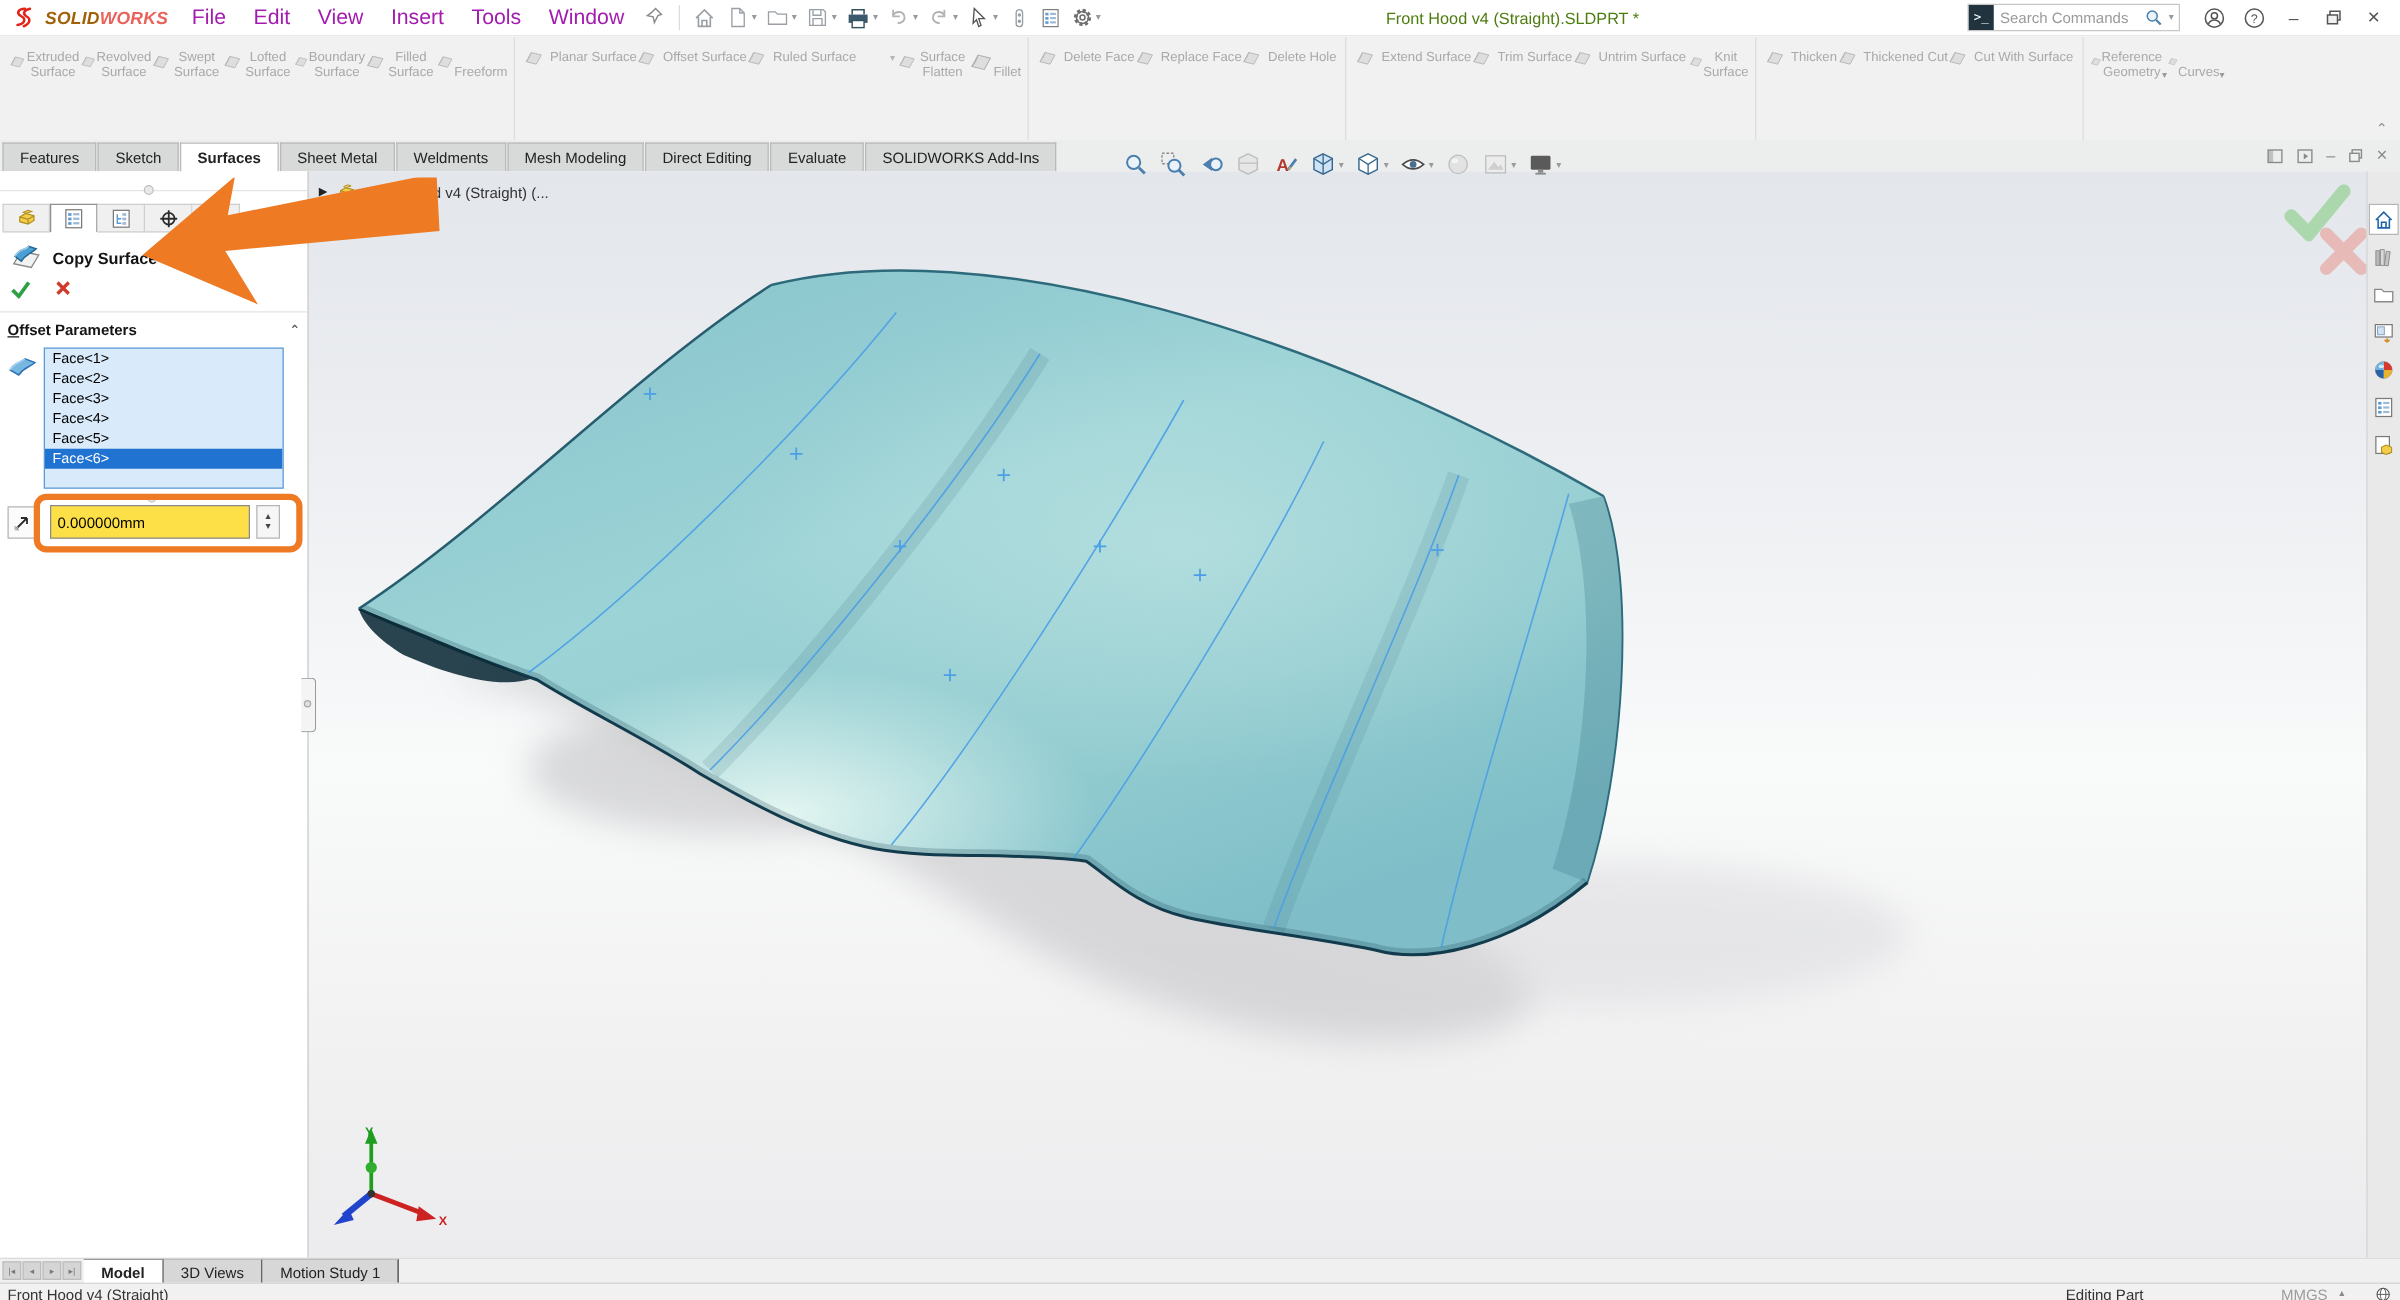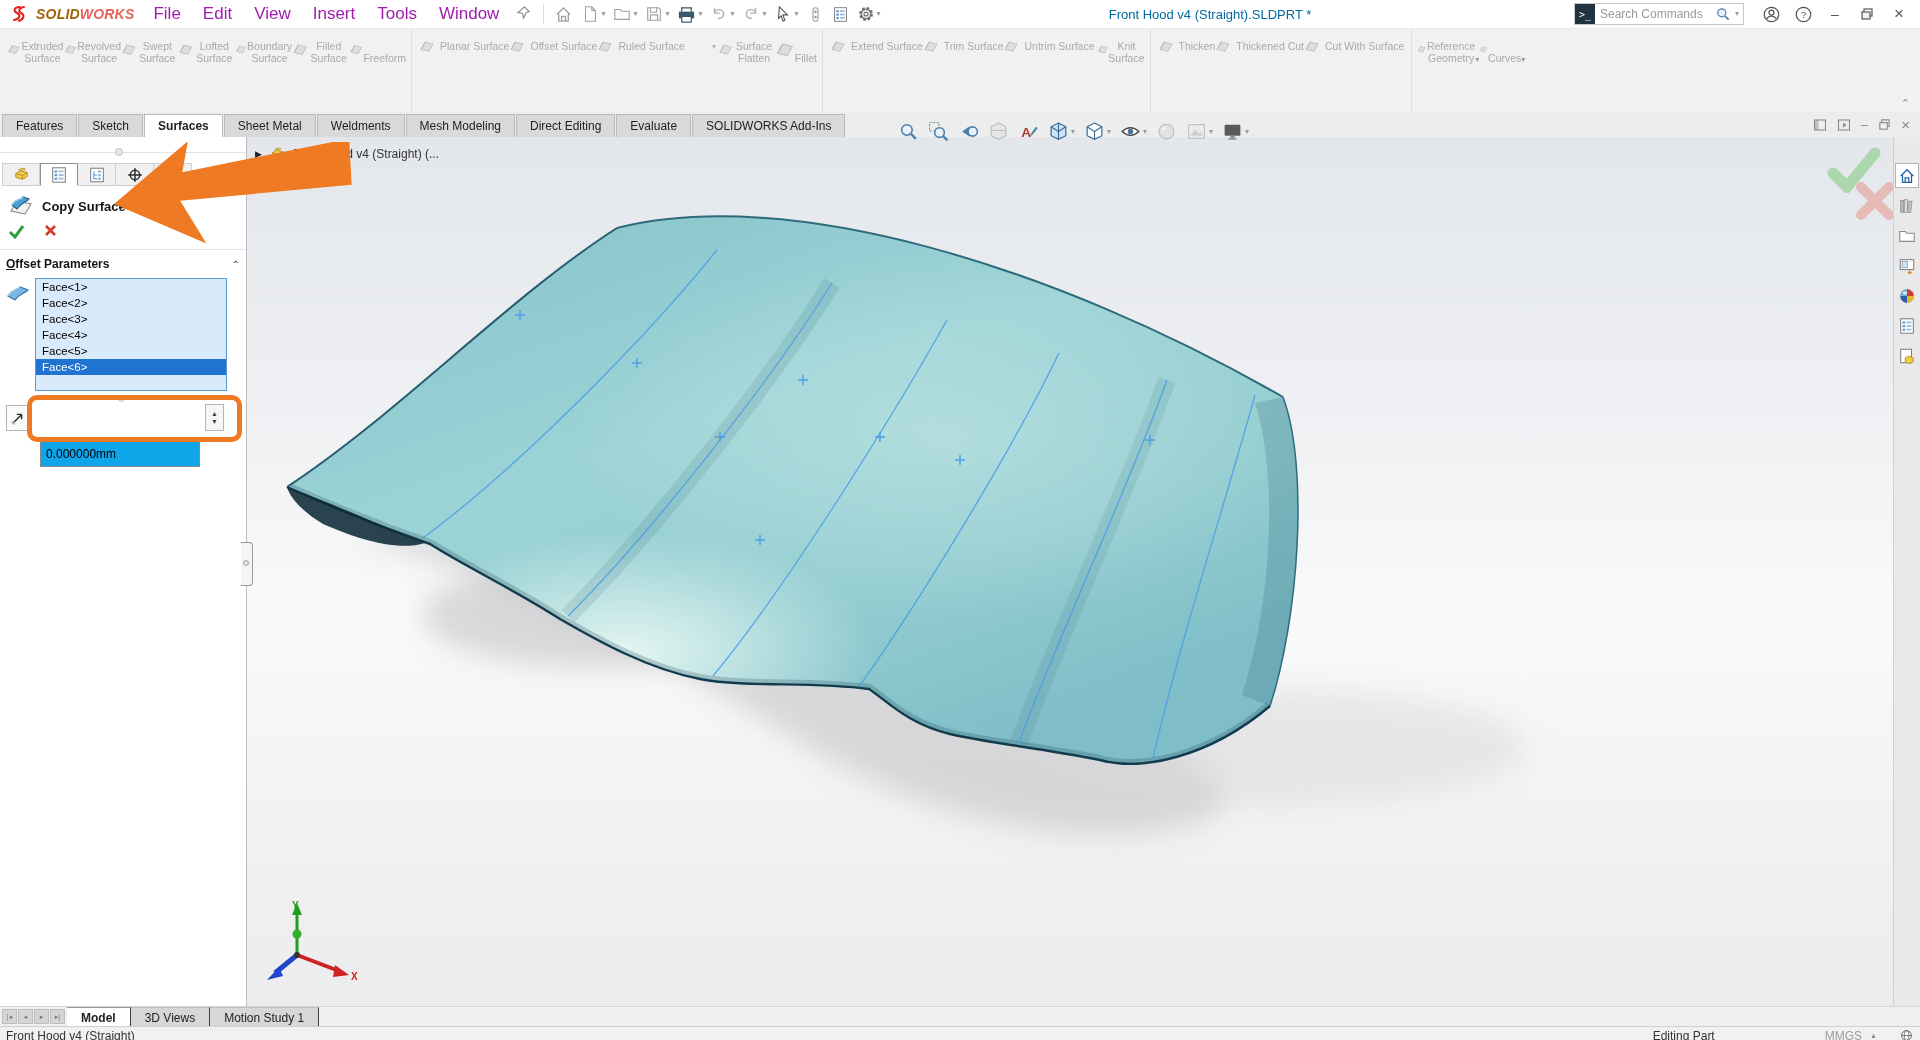--- a/index.html
+++ b/index.html
@@ -13,21 +13,21 @@
   .logo svg{display:block;}
   .brand{font-style:italic;font-size:14px;letter-spacing:.2px;}
   .brand b{color:#a16207;font-weight:bold;}
   .brand i{color:#e8625b;font-weight:bold;font-style:italic;}
   .menu-item{padding:0 11px;font-size:17px;color:#a21caf;cursor:default;}
   .pin{margin:0 6px;color:#8a8a8a;}
   .qsep{width:1px;height:20px;background:#dcdcdc;margin:0 6px;}
   .qbtn{display:flex;align-items:center;gap:2px;padding:2px 4px;color:#9aa0a6;}
   .qbtn svg{display:block;}
   .caret{font-size:8px;color:#9a9a9a;line-height:8px;}
-  .win-title{position:absolute;left:1010px;width:400px;text-align:center;font-size:13px;color:#0369a1;}
+  .win-title{position:absolute;left:1010px;width:400px;text-align:center;font-size:13px;color:#4d7c0f;}
   .mb-right{margin-left:auto;display:flex;align-items:center;gap:2px;padding-right:6px;}
   .searchbox{display:flex;align-items:center;width:168px;height:20px;border:1px solid #c8c8c8;background:#fff;margin-right:10px;}
   .searchbox .term{width:20px;height:20px;background:#20333f;color:#fff;font-size:10px;display:flex;align-items:center;justify-content:center;font-family:"DejaVu Sans Mono",monospace;}
   .searchbox input{flex:1;border:none;outline:none;font-size:12px;color:#444;padding:0 5px;min-width:0;background:transparent;}
   .searchbox input::placeholder{color:#9a9a9a;}
   .winctl{width:30px;height:24px;display:flex;align-items:center;justify-content:center;color:#555;font-size:14px;}
 
   
   .ribbon{height:83px;background:#f1f1f2;display:flex;align-items:stretch;padding:1px 2px 0 2px;position:relative;box-sizing:border-box;}
   .rgroup{display:flex;align-items:flex-start;padding:2px 5px;border-right:1px solid #ddddde;}
@@ -66,21 +66,21 @@
   .pm-section{position:absolute;top:120px;left:6px;right:6px;display:flex;justify-content:space-between;align-items:center;font-size:12px;font-weight:bold;color:#141414;}
   .pm-section .u{text-decoration:underline;}
   .pm-chev{color:#555;font-size:10px;}
   .face-picker-icon{position:absolute;top:144px;left:6px;}
   .face-list{position:absolute;top:141px;left:35px;width:192px;height:113px;background:#d9eafa;border:1px solid #5b9bd5;box-sizing:border-box;overflow:hidden;}
   .face-item{height:16px;line-height:16px;padding-left:6px;font-size:11.5px;color:#000;}
   .face-item.selected{background:#2173d1;color:#fff;}
   .pm-middot{position:absolute;top:258px;left:118px;width:7px;height:7px;border-radius:50%;background:#ececec;border:1px solid #c2c2c2;box-sizing:border-box;}
   .flip-btn{position:absolute;top:268px;left:6px;width:24px;height:26px;border:1px solid #b5b5b5;background:#fbfbfb;display:flex;align-items:center;justify-content:center;box-sizing:border-box;}
   .offset-highlight{position:absolute;top:258px;left:27px;width:215px;height:47px;border:5px solid #ee7a23;border-radius:10px;box-sizing:border-box;pointer-events:none;z-index:4;}
-  .offset-input{position:absolute;top:267px;left:40px;width:160px;height:27px;border:1px solid #8a8a8a;background:#0ea5e9;box-sizing:border-box;font-size:12px;color:#000;padding:0 5px;font-family:"Liberation Sans",sans-serif;outline:none;margin-top:36px;}
+  .offset-input{position:absolute;top:267px;left:40px;width:160px;height:27px;border:1px solid #8a8a8a;background:#fde047;box-sizing:border-box;font-size:12px;color:#000;padding:0 5px;font-family:"Liberation Sans",sans-serif;outline:none;}
   .spinner{position:absolute;top:267px;left:205px;width:19px;height:27px;border:1px solid #b5b5b5;background:#f6f6f6;box-sizing:border-box;display:flex;flex-direction:column;align-items:center;justify-content:center;font-size:7px;color:#444;line-height:8px;}
   .pm-grip{position:absolute;top:405px;right:-7px;width:11px;height:42px;background:#f4f4f5;border:1px solid #9a9a9a;border-left:none;border-radius:0 4px 4px 0;z-index:5;}
   .pm-grip .dot{position:absolute;top:17px;left:2px;width:6px;height:6px;border-radius:50%;background:#dedede;border:1px solid #aaa;box-sizing:border-box;}
 
   
   .viewport{flex:1;position:relative;overflow:hidden;
     background:linear-gradient(180deg,#e3e6eb 0%,#edeff2 28%,#f9fafa 55%,#f1f1f2 82%,#ececee 100%);}
   .scene{position:absolute;left:0;top:0;}
   .breadcrumb{position:absolute;left:8px;top:8px;display:flex;align-items:center;gap:7px;font-size:12px;color:#333;}
   .bc-arrow{font-size:9px;color:#222;}
@@ -485,20 +485,42 @@
             <use href="#i-sheet"></use>
           </svg>
           <span class="blbl">Surface Flatten</span>
         </div>
       <div class="bigbtn" style="width:42px">
           <svg width="26" height="24">
             <use href="#i-sheet"></use>
           </svg>
           <span class="blbl">Fillet</span>
         </div>
+    </div>
+    <div class="rgroup">
+      <div class="smallcol">
+        <div class="smallbtn">
+            <svg width="16" height="16">
+              <use href="#i-sheet"></use>
+            </svg>
+            <span>Delete Face</span>
+          </div>
+        <div class="smallbtn">
+            <svg width="16" height="16">
+              <use href="#i-sheet"></use>
+            </svg>
+            <span>Replace Face</span>
+          </div>
+        <div class="smallbtn">
+            <svg width="16" height="16">
+              <use href="#i-sheet"></use>
+            </svg>
+            <span>Delete Hole</span>
+          </div>
+      </div>
     </div>
     <div class="rgroup">
       <div class="smallcol">
         <div class="smallbtn">
             <svg width="16" height="16">
               <use href="#i-sheet"></use>
             </svg>
             <span>Extend Surface</span>
           </div>
         <div class="smallbtn">

